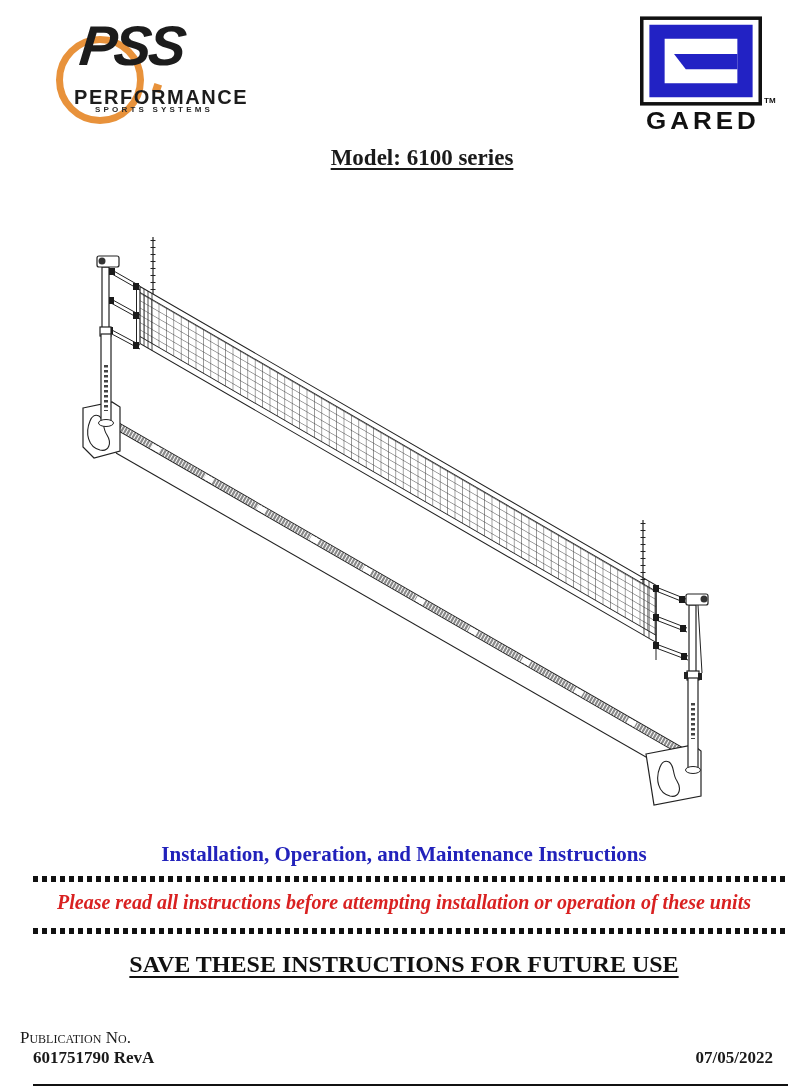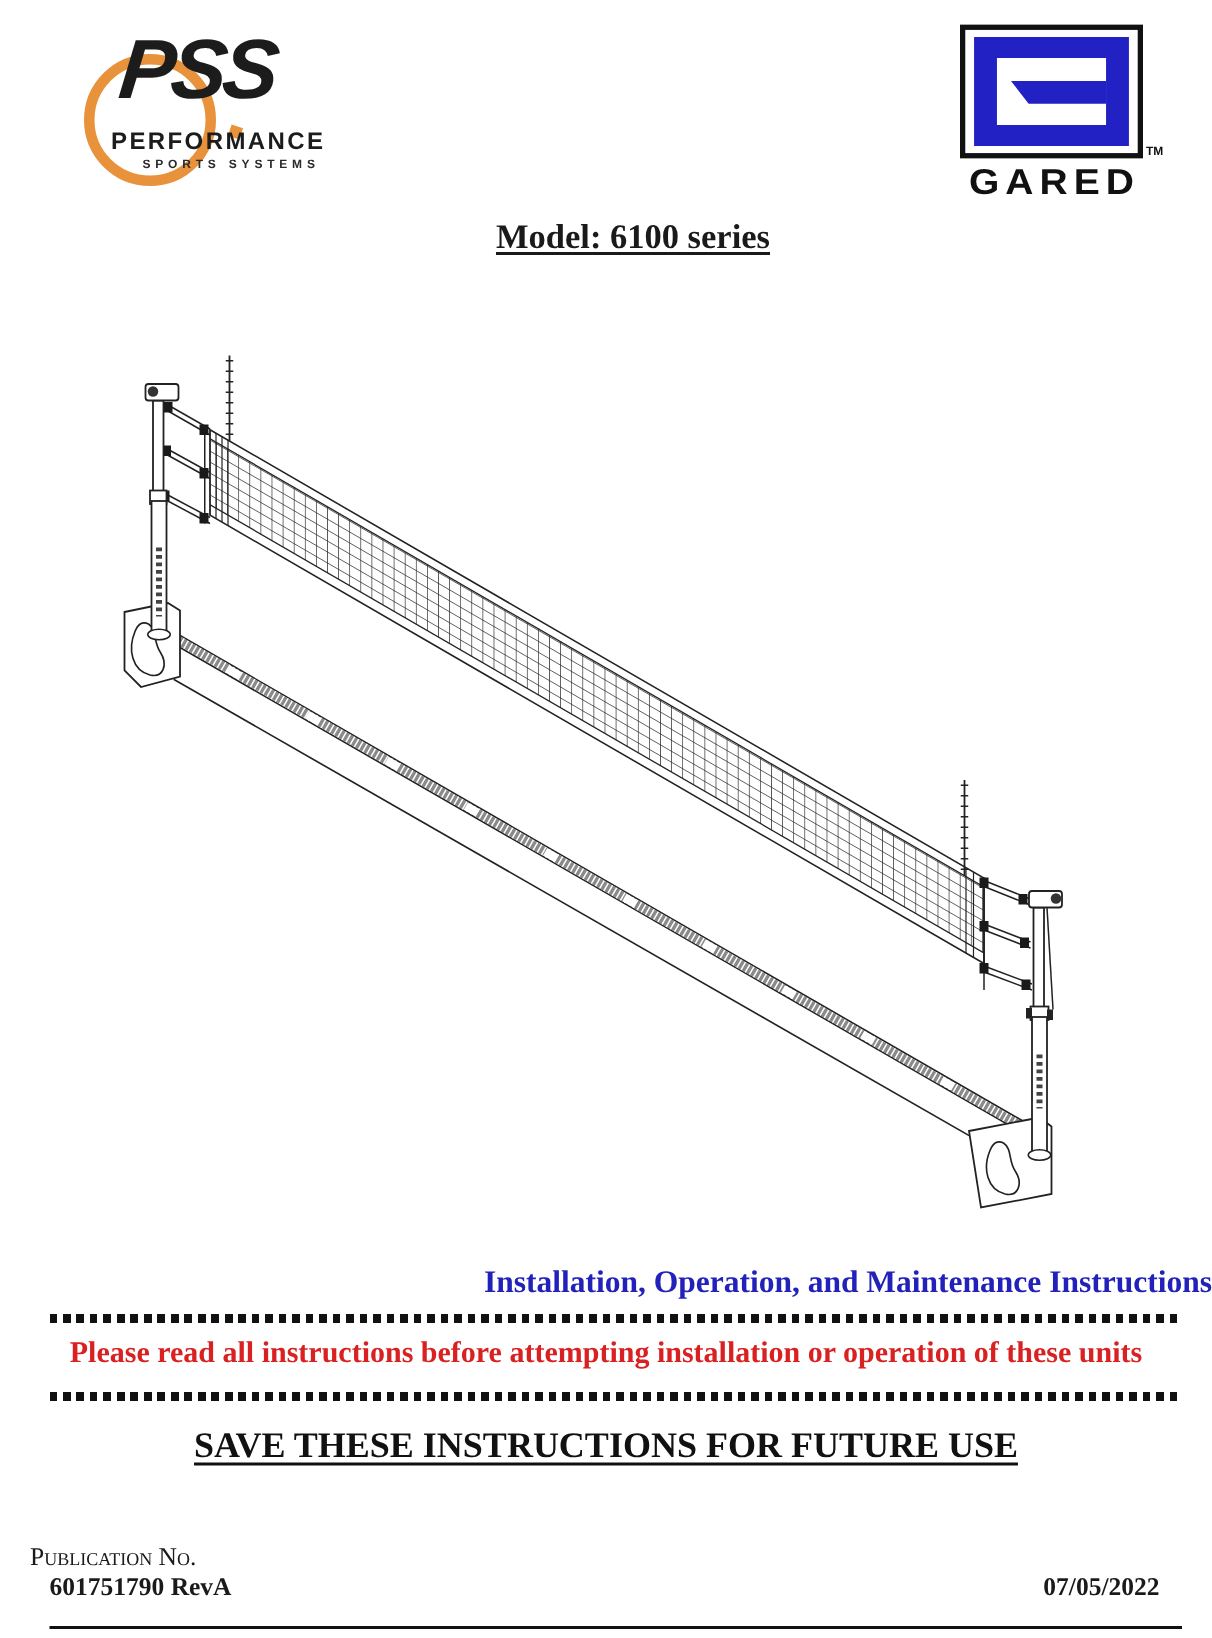--- a/index.html
+++ b/index.html
@@ -9,21 +9,21 @@
   
   .pss-logo{position:absolute;left:56px;top:24px;width:185px;height:96px;}
   .pss-ring{position:absolute;left:0;top:12px;width:88px;height:88px;border:7px solid #e8923b;
             border-radius:50%;box-sizing:border-box;}
   .pss-acronym{position:absolute;left:24px;top:-6px;font-family:"Liberation Sans",sans-serif;
                font-style:italic;font-weight:900;font-size:56px;letter-spacing:-3px;
                transform:skewX(-6deg);color:#1c1c1c;line-height:1;}
   .pss-dot{position:absolute;left:97px;top:60px;width:8px;height:8px;background:#e8923b;
            transform:rotate(18deg);}
   .pss-line1{position:absolute;left:18px;top:62px;font-family:"Liberation Sans",sans-serif;
-             font-weight:900;font-size:16px;letter-spacing:1.6px;color:#1c1c1c;}
+             font-weight:900;font-size:20px;letter-spacing:1.6px;color:#1c1c1c;}
   .pss-line2{position:absolute;left:39px;top:81px;font-family:"Liberation Sans",sans-serif;
              font-weight:700;font-size:8px;letter-spacing:3.2px;color:#2a2a2a;}
 
   
   .gared-logo{position:absolute;left:640px;top:16px;width:140px;height:116px;}
   .gared-box{position:absolute;left:0;top:0;width:122px;height:90px;}
   .gared-tm{position:absolute;left:124px;top:80px;font-family:"Liberation Sans",sans-serif;
             font-weight:700;font-size:8px;color:#111;}
   .gared-word{position:absolute;left:6px;top:90px;font-family:"Liberation Sans",sans-serif;
               font-weight:900;font-size:26px;letter-spacing:4px;color:#111;
@@ -31,28 +31,28 @@
 
   
   .title{position:absolute;left:0;top:144px;width:808px;text-align:center;line-height:27px;padding-left:18px;}
   .title .t{font-weight:700;font-size:23px;text-decoration:underline;
             text-decoration-thickness:2px;text-underline-offset:3px;}
 
   
   .drawing{position:absolute;left:50px;top:225px;}
 
   
-  .h-blue{position:absolute;left:0;top:842px;width:808px;text-align:right;
+  .h-blue{position:absolute;left:0;top:842px;width:808px;text-align:center;
           font-weight:700;font-size:21px;color:#2222bb;}
   .rule-dotted{position:absolute;left:33px;width:755px;height:6px;
                background:repeating-linear-gradient(to right,#111 0 5px,transparent 5px 9px);}
   .rule-1{top:876px;}
   .rule-2{top:928px;}
   .h-red{position:absolute;left:0;top:891px;width:808px;text-align:center;
-         font-weight:700;font-size:20px;color:#d92121;}
+         font-weight:700;font-size:20px;color:#d92121;font-style:italic;}
   .h-save{position:absolute;left:0;top:951px;width:808px;text-align:center;
           font-weight:700;font-size:24px;color:#111;font-family:Liberation Serif, serif;}
   .h-save span{text-decoration:underline;text-decoration-thickness:2px;text-underline-offset:4px;}
 
   
   .pub-label{position:absolute;left:20px;top:1028px;font-size:17px;font-variant:small-caps;}
   .pub-number{position:absolute;left:33px;top:1048px;font-size:17px;font-weight:700;}
   .pub-date{position:absolute;right:35px;top:1048px;font-size:17px;font-weight:700;}
   .rule-bottom{position:absolute;left:33px;top:1084px;width:755px;height:2px;background:#111;}
 </style>

